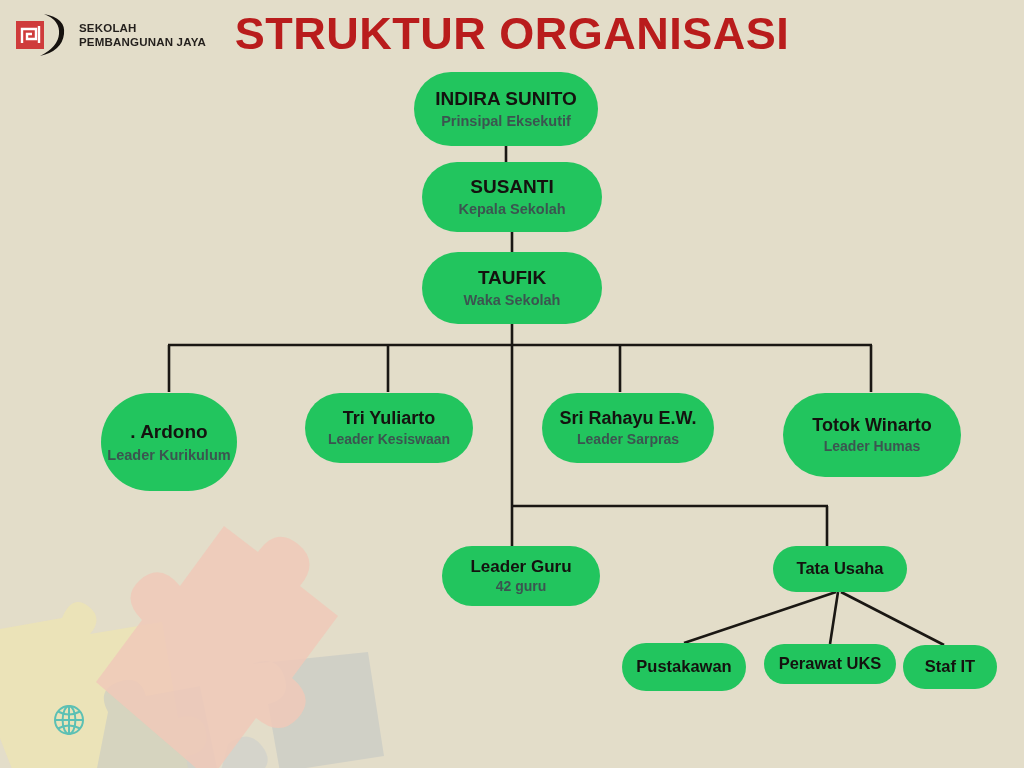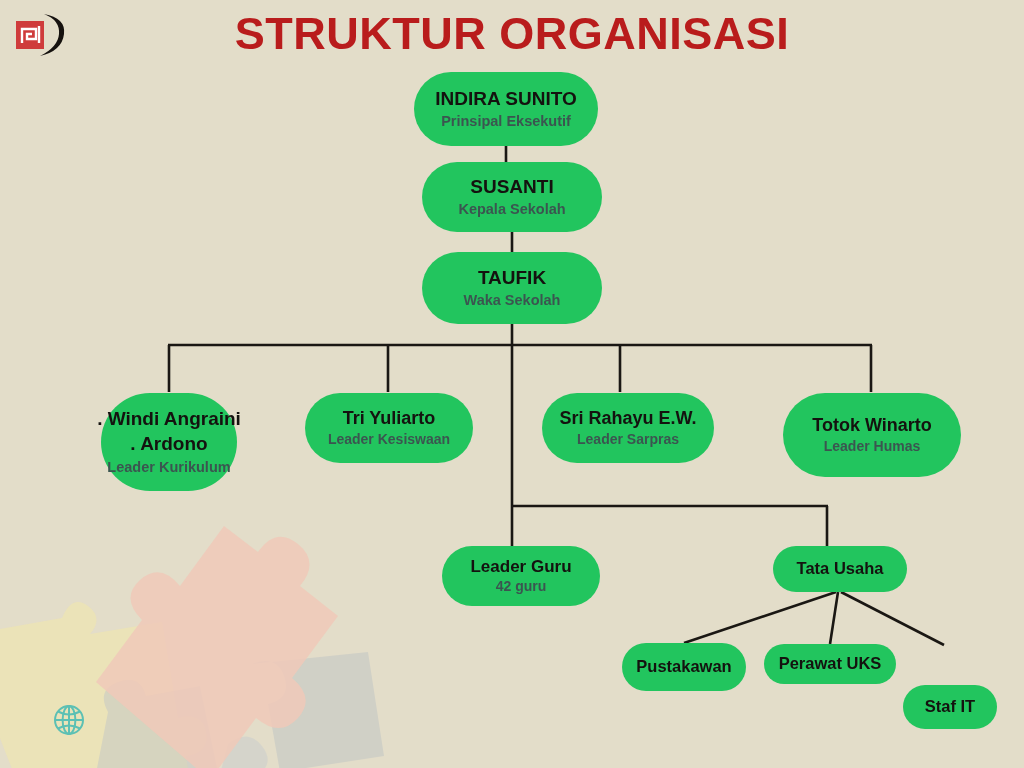--- a/index.html
+++ b/index.html
@@ -209,41 +209,44 @@
       <path d="M30 2 q22 4 20 20 q-2 17 -24 22 q18 -9 19 -22 q1 -14 -15 -20 Z" fill="#16120f"></path>
 
       <rect x="2" y="9" width="28" height="28" fill="#cf3b3b"></rect>
 
       <g fill="none" stroke="#ffffff" stroke-width="2.4">
         <path d="M8 31 v-14 h14 v10 h-9 v-5 h5"></path>
         <path d="M25 31 v-17"></path>
       </g>
     </svg>
   </div>
+  <div class="brand-text">
+    <div>SEKOLAH</div>
+    <div>PEMBANGUNAN JAYA</div>
+  </div>
 </div>
 
 <div class="page-title">STRUKTUR ORGANISASI</div>
 
 <div class="node n-top" style="left:414px; top:72px; width:184px; height:74px;">
   <div class="name">INDIRA SUNITO</div>
   <div class="role">Prinsipal Eksekutif</div>
 </div>
 
 <div class="node n-top" style="left:422px; top:162px; width:180px; height:70px;">
   <div class="name">SUSANTI</div>
   <div class="role">Kepala Sekolah</div>
 </div>
 
 <div class="node n-top" style="left:422px; top:252px; width:180px; height:72px;">
   <div class="name">TAUFIK</div>
   <div class="role">Waka Sekolah</div>
 </div>
 
 <div class="node n-lead node-kurikulum" style="left:101px; top:393px; width:136px; height:98px;">
-  <div class="name">. Windi Angraini</div>
   <div class="name">. Ardono</div>
   <div class="role">Leader Kurikulum</div>
 </div>
 
 <div class="node n-lead" style="left:305px; top:393px; width:168px; height:70px;">
   <div class="name">Tri Yuliarto</div>
   <div class="role">Leader Kesiswaan</div>
 </div>
 
 <div class="node n-lead" style="left:542px; top:393px; width:172px; height:70px;">
@@ -266,21 +269,21 @@
 </div>
 
 <div class="node n-leaf" style="left:622px; top:643px; width:124px; height:48px;">
   <div class="name">Pustakawan</div>
 </div>
 
 <div class="node n-leaf" style="left:764px; top:644px; width:132px; height:40px;">
   <div class="name">Perawat UKS</div>
 </div>
 
-<div class="node n-leaf" style="left:903px; top:645px; width:94px; height:44px;margin-top:40px;">
+<div class="node n-leaf" style="left:903px; top:645px; width:94px; height:44px;">
   <div class="name">Staf IT</div>
 </div>
 
 <div class="site-footer">
   <svg class="globe-icon" viewBox="0 0 34 34" width="34" height="34">
     <g fill="none" stroke="#5cc0b4" stroke-width="2">
       <circle cx="17" cy="17" r="14"></circle>
       <ellipse cx="17" cy="17" rx="6.4" ry="14"></ellipse>
       <line x1="3" y1="17" x2="31" y2="17"></line>
       <path d="M6 8.5 q11 6 22 0"></path>

